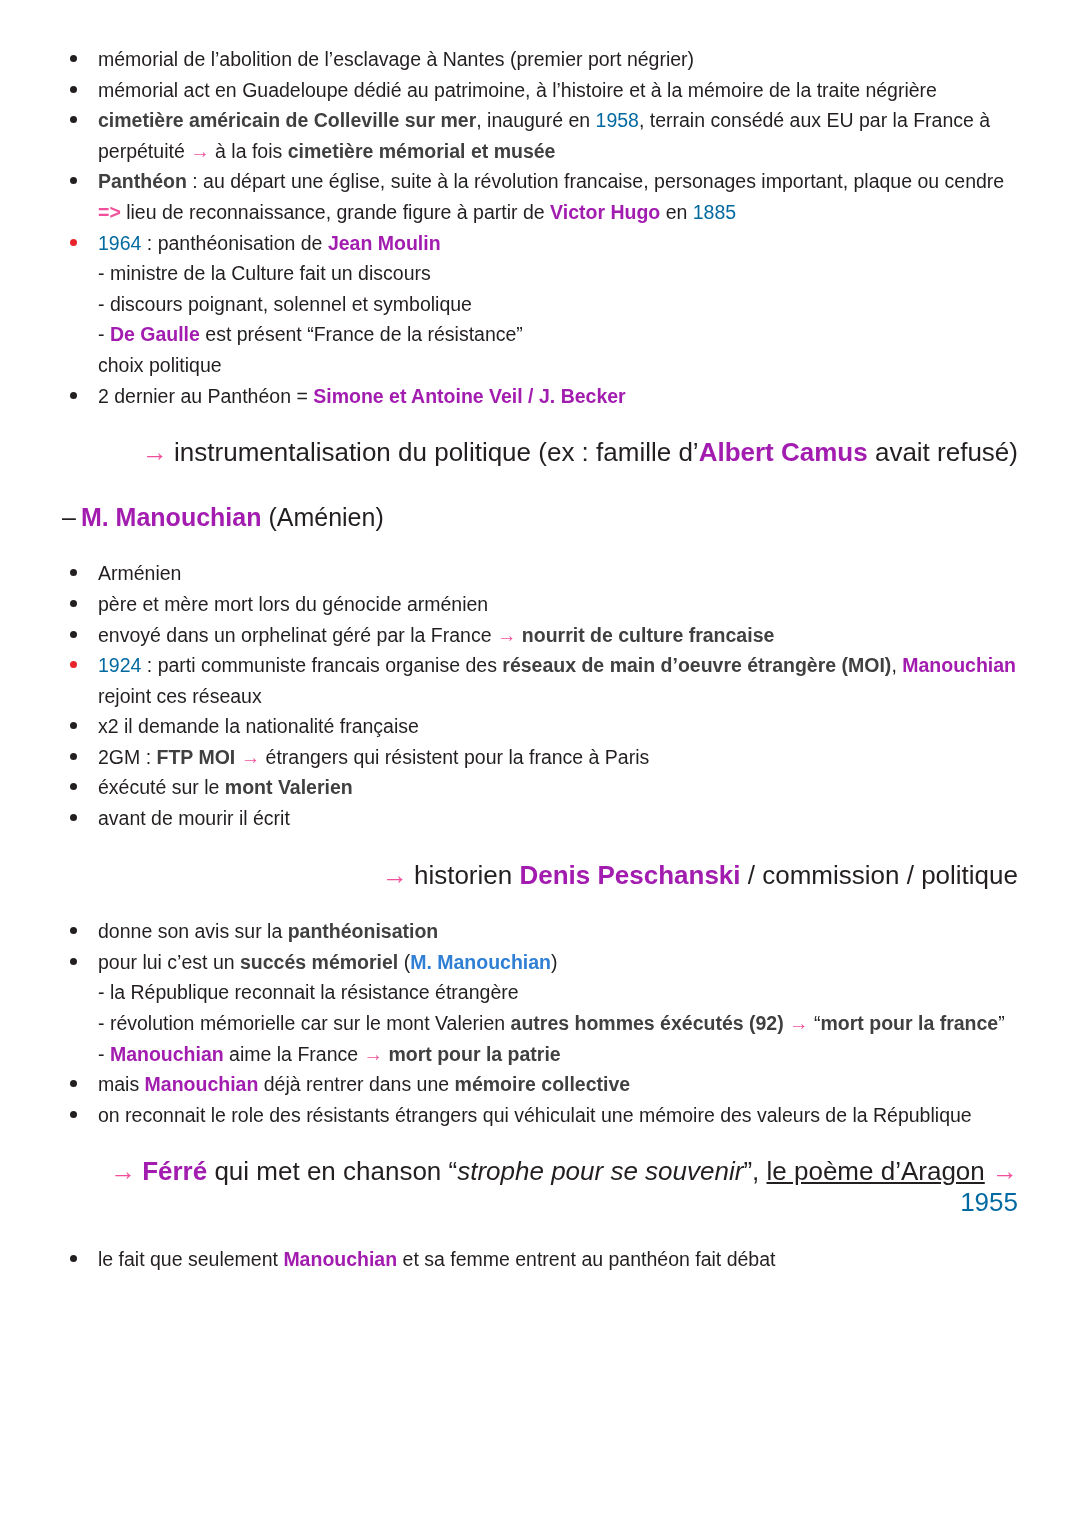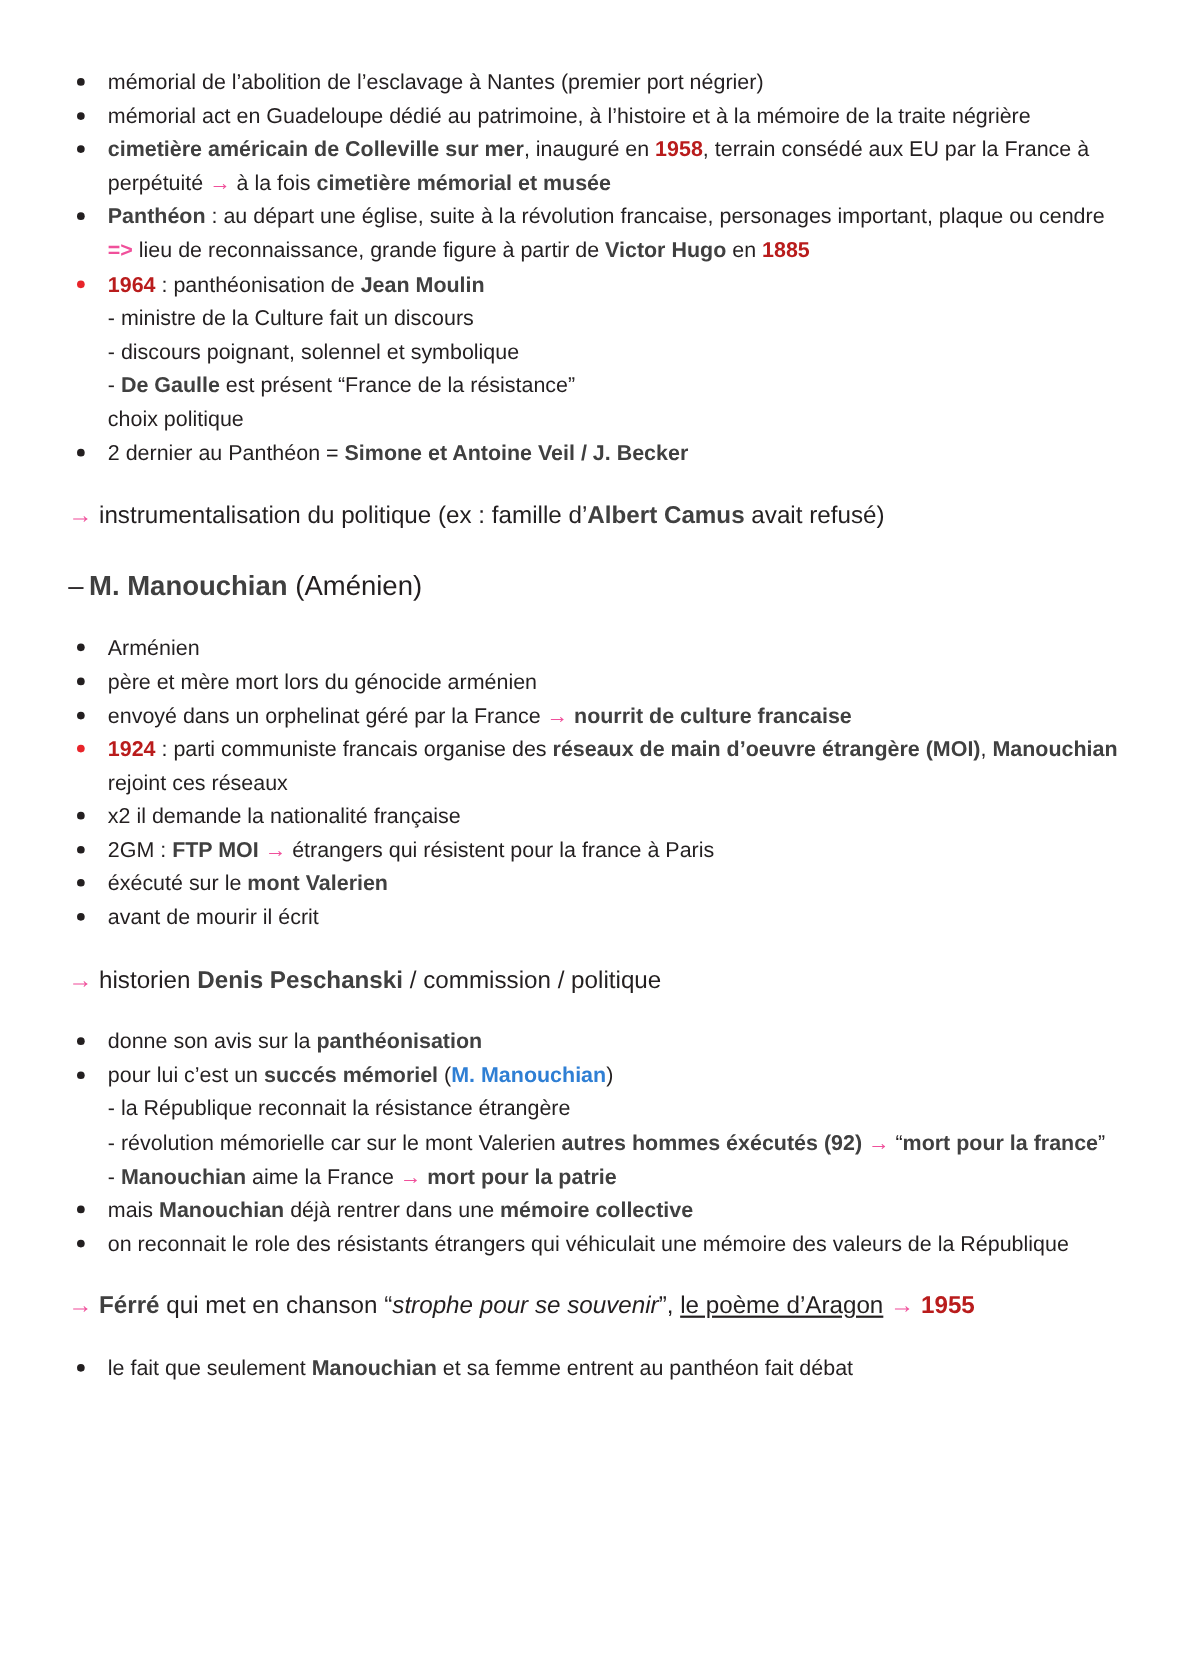--- a/index.html
+++ b/index.html
@@ -13,30 +13,29 @@
     font-family: "Liberation Sans", sans-serif;
     color: #231f20;
     -webkit-font-smoothing: antialiased;
   }
   .page {
     position: relative;
     width: 1080px;
     height: 1118px;
     padding: 0;
     box-sizing: border-box;
-    margin-top: 16px;
   }
   .content {
     padding: 44px 62px 0 62px;
   }
 
   
-  .blue   { color: #404040; font-weight: bold; }
+  .blue   { color: #a21caf; font-weight: bold; }
   .blue2  { color: #2f7fd4; font-weight: bold; }
-  .red    { color: #b91c1c; font-weight: bold; }
+  .red    { color: #0369a1; font-weight: normal; }
   .pink   { color: #f0509b; font-weight: bold; }
   .b      { font-weight: bold; color: #404040; }
   .it     { font-style: italic; }
   .ul     { text-decoration: underline; }
 
   
   ul.bl {
     list-style: none;
     margin: 0;
     padding: 0;
@@ -58,24 +57,25 @@
     background: #231f20;
   }
   ul.bl > li.red-dot > .dot { background: #e8242a; }
 
   
   .sub { display: block; }
   .cont { display: block; }
 
   
   .arrowline {
-    font-size: 22px;
+    font-size: 26px;
     line-height: 30.6px;
     padding-left: 0;
     margin: 0;
+    text-align: right;
   }
   .arrowline .lead {
     color: #f0509b;
     font-weight: bold;
     margin-right: 6px;
   }
   .dashline {
     font-size: 25px;
     line-height: 30.6px;
     margin: 0;

